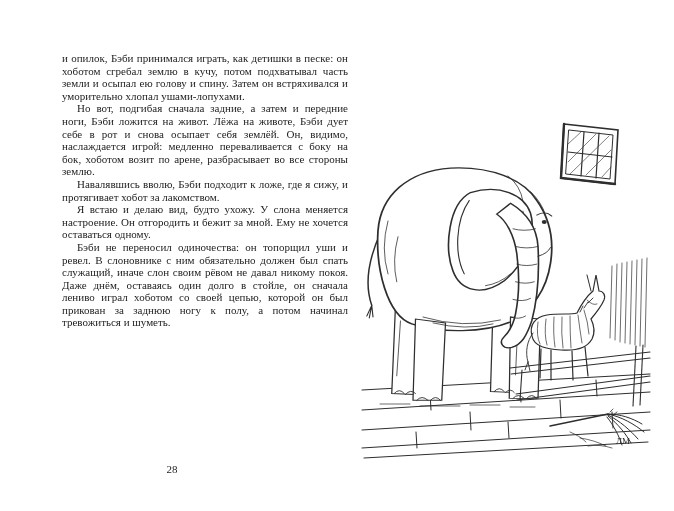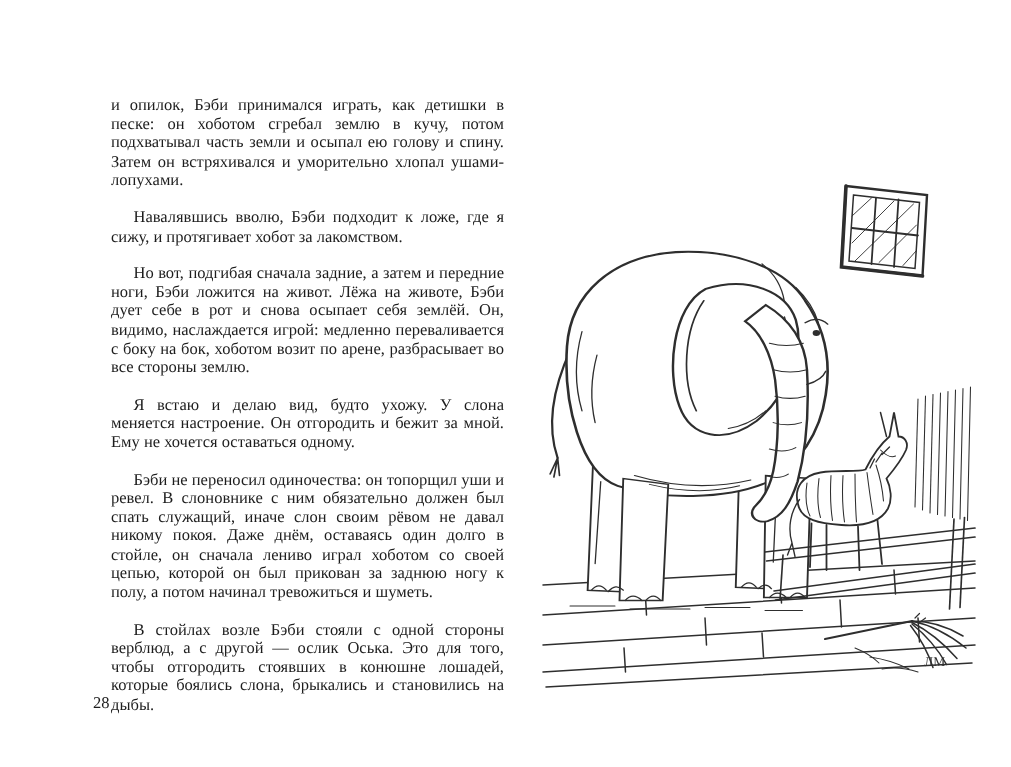--- a/index.html
+++ b/index.html
@@ -15,26 +15,26 @@
     background:#ffffff;
   }
   .text-column {
     position:absolute;
     left:62px; top:52px; width:286px;
     color:#1d1d1d;
     font-size:11px;
     line-height:12.6px;
     text-align:justify;
   }
-  .text-column p { margin:12px; }
+  .text-column p { margin:0; }
   .text-column p.indent { text-indent:15px; }
   .page-number {
     position:absolute;
     left:62px; top:463px; width:220px;
-    text-align:left;
+    text-align:center;
     font-size:11px;
     color:#1d1d1d;
   }
   .illustration {
     position:absolute;
     left:360px; top:70px;
     width:292px; height:390px;
   }
   .illustration svg { display:block; }
   .illustration text {
@@ -42,25 +42,24 @@
     font-size:9px;
   }
 </style>
 </head>
 <body>
 
 <div class="spread">
 
   <div class="text-column">
     <p>и опилок, Бэби принимался играть, как детишки в песке: он хоботом сгребал землю в кучу, потом подхватывал часть земли и осыпал ею голову и спину. Затем он встряхивался и уморительно хлопал ушами-лопухами.</p>
+    <p class="indent">Но вот, подгибая сначала задние, а затем и передние ноги, Бэби ложится на живот. Лёжа на животе, Бэби дует себе в рот и снова осыпает себя землёй. Он, видимо, наслаждается игрой: медленно переваливается с боку на бок, хоботом возит по арене, разбрасывает во все стороны землю.</p>
     <p class="indent">Навалявшись вволю, Бэби подходит к ложе, где я сижу, и протягивает хобот за лакомством.</p>
-    <p class="indent">Но вот, подгибая сначала задние, а затем и передние ноги, Бэби ложится на живот. Лёжа на животе, Бэби дует себе в рот и снова осыпает себя землёй. Он, видимо, наслаждается игрой: медленно переваливается с боку на бок, хоботом возит по арене, разбрасывает во все стороны землю.</p>
     <p class="indent">Я встаю и делаю вид, будто ухожу. У слона меняется настроение. Он отгородить и бежит за мной. Ему не хочется оставаться одному.</p>
     <p class="indent">Бэби не переносил одиночества: он топорщил уши и ревел. В слоновнике с ним обязательно должен был спать служащий, иначе слон своим рёвом не давал никому покоя. Даже днём, оставаясь один долго в стойле, он сначала лениво играл хоботом со своей цепью, которой он был прикован за заднюю ногу к полу, а потом начинал тревожиться и шуметь.</p>
-    <p class="indent">В стойлах возле Бэби стояли с одной стороны верблюд, а с другой — ослик Оська. Это для того, чтобы отгородить стоявших в конюшне лошадей, которые боялись слона, брыкались и становились на дыбы.</p>
   </div>
 
   <div class="page-number">28</div>
 
   <figure class="illustration">
     <svg viewBox="0 0 292 390" width="292" height="390">
       <g stroke="#2e2e2e" fill="none" stroke-linecap="round">
 
         <g stroke-width="0.7">
           <path d="M252 196 L250 268"></path>

